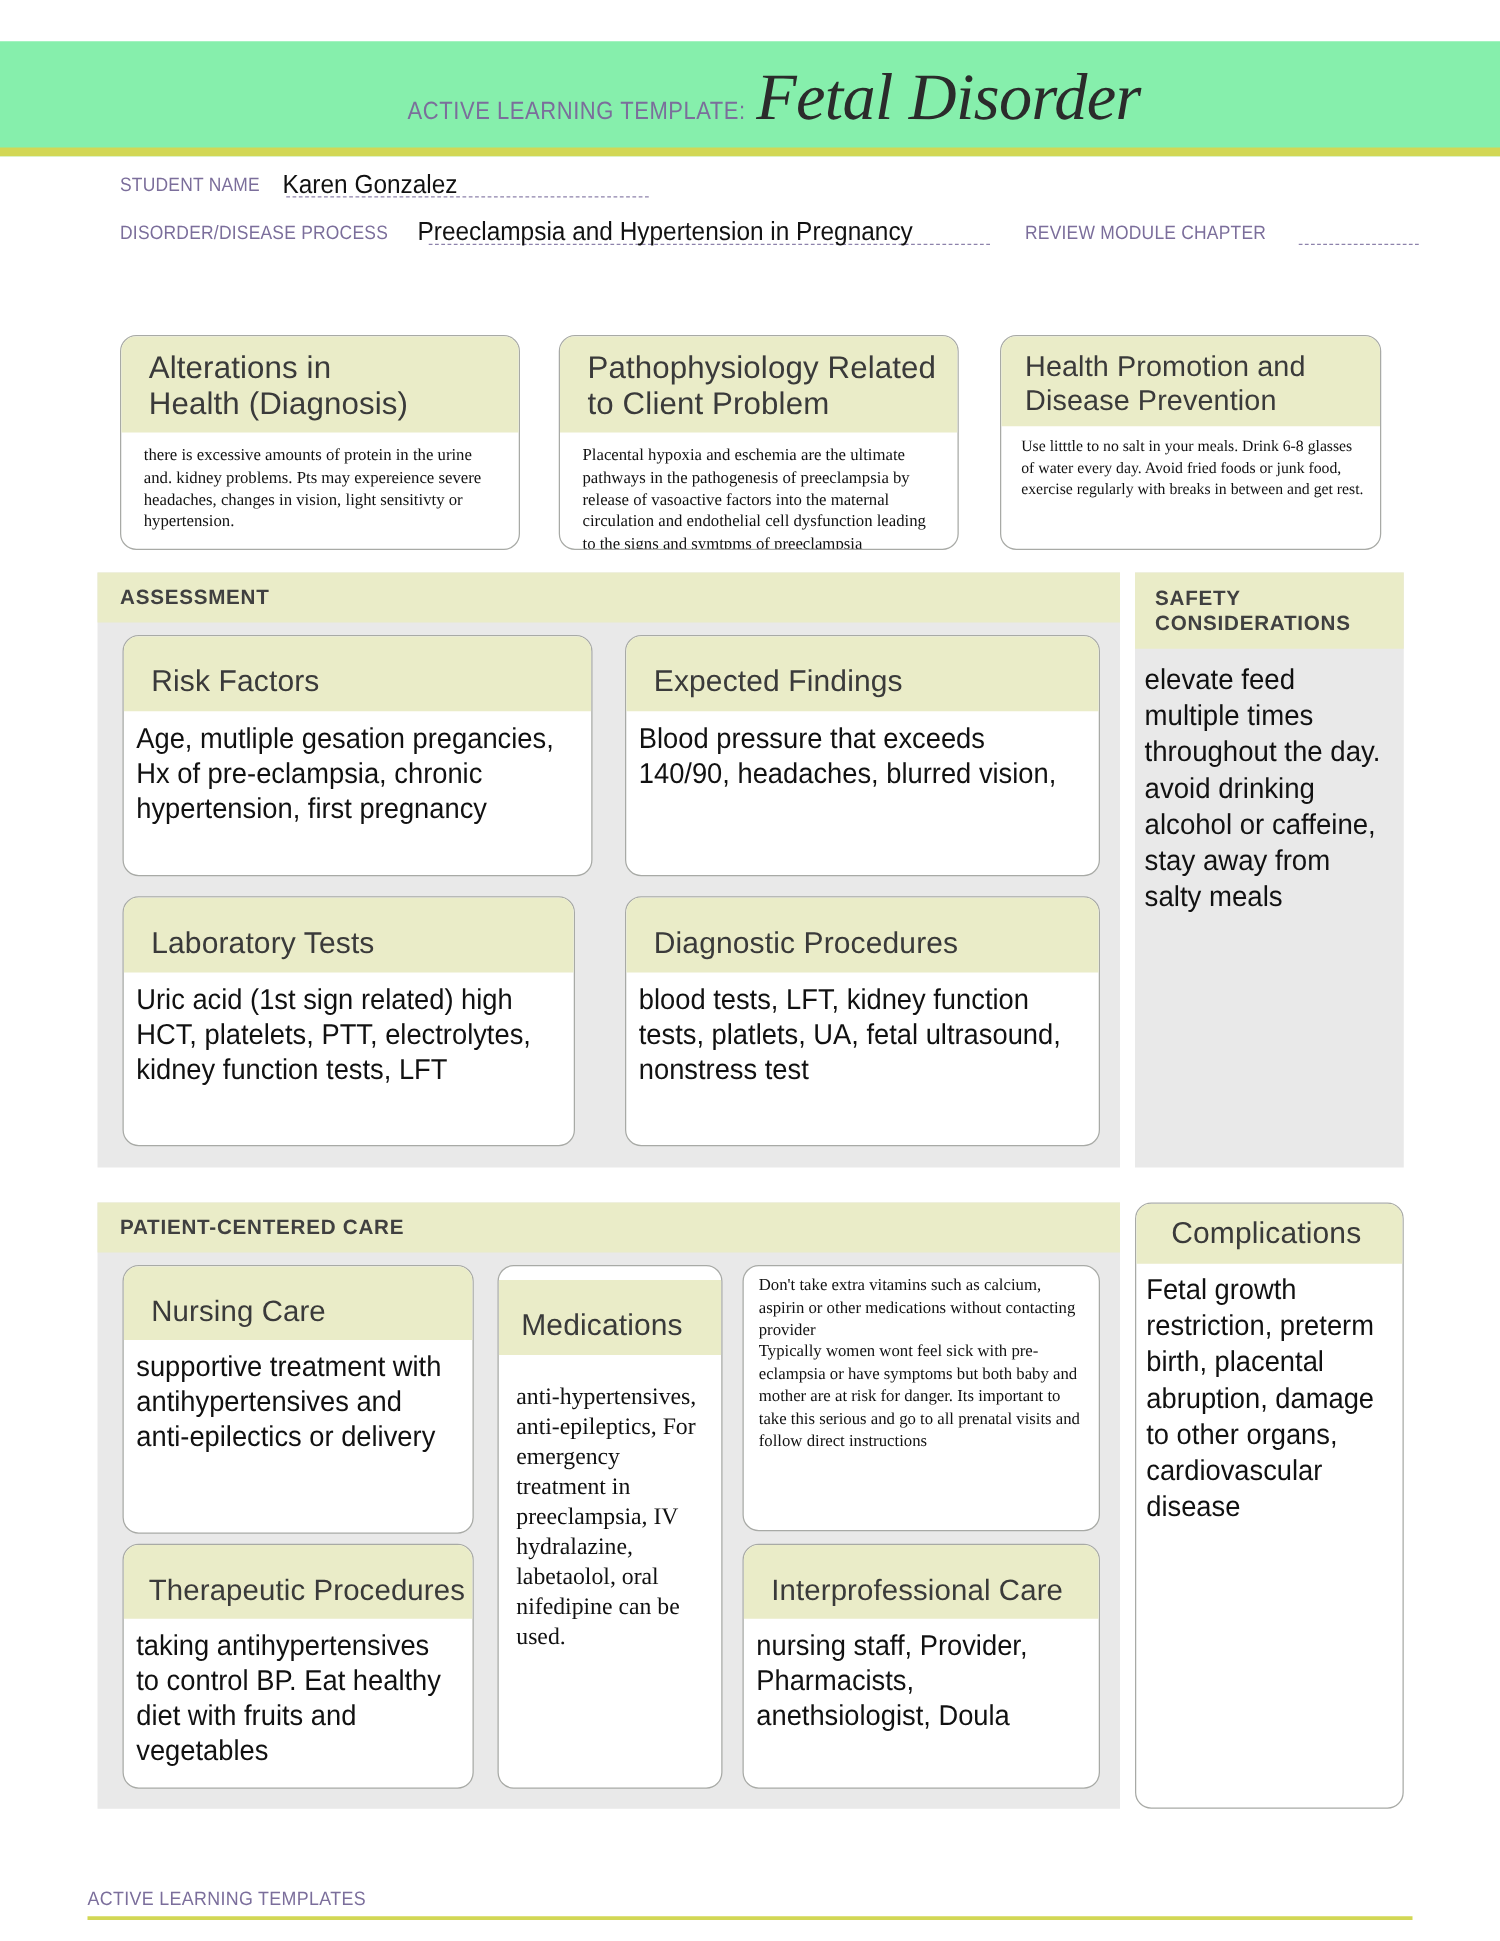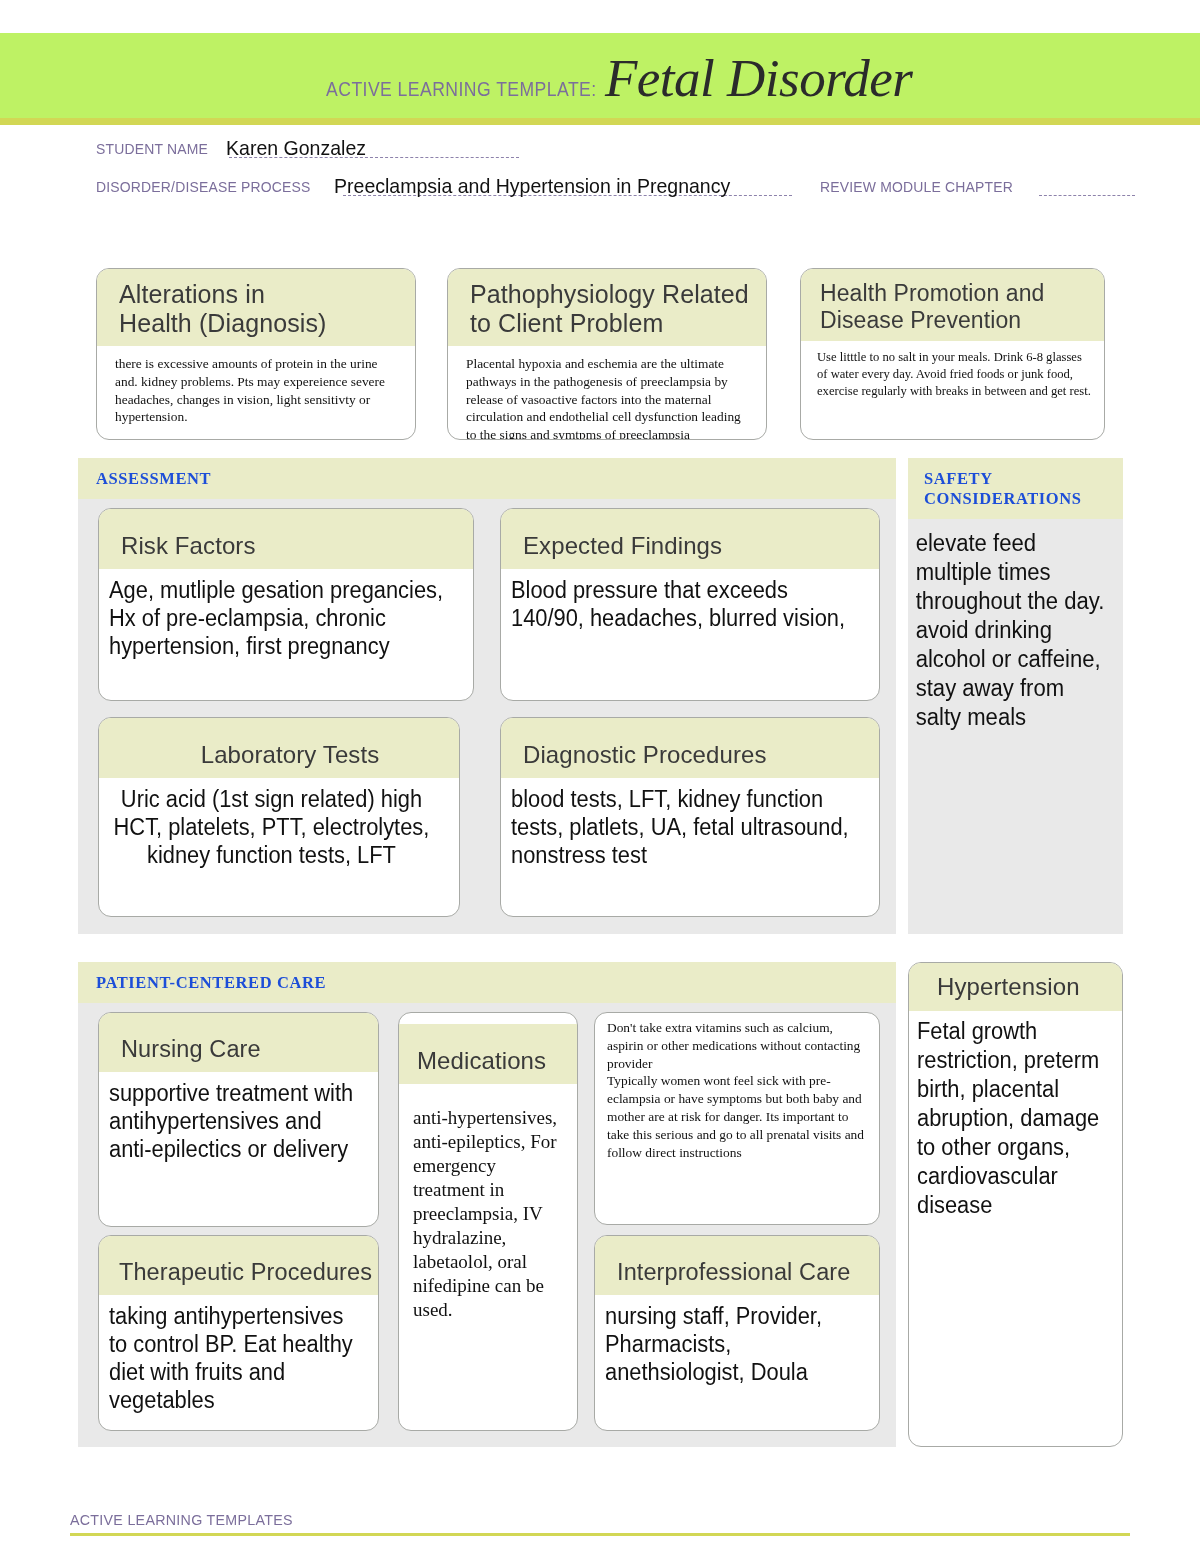--- a/index.html
+++ b/index.html
@@ -6,21 +6,21 @@
   html, body {
     width: 1200px; height: 1553px;
     background: #ffffff;
     font-family: "Liberation Sans", sans-serif;
   }
   .page { position: relative; width: 1200px; height: 1553px; overflow: hidden; }
 
   
   .header-band {
     position: absolute; left: 0; top: 33px; width: 1200px; height: 92px;
-    background: #bef264;
+    background: #86efac;
     border-bottom: 7px solid #d2d755;
   }
   .header-inner {
     position: absolute; left: 0; bottom: 10px; width: 1200px;
     display: flex; align-items: baseline; justify-content: center;
   }
   .alt-label {
     font-family: "Liberation Sans Narrow", "Liberation Sans", sans-serif;
     font-size: 20px; letter-spacing: 0.5px; color: #7b6e9b; font-weight: 500;
     transform: scaleX(0.88); transform-origin: right bottom;
@@ -89,40 +89,40 @@
   #topbox-2 { left: 447px; width: 320px; }
   #topbox-3 { left: 800px; width: 305px; }
   #topbox-3 .card-head { font-size: 23px; padding-left: 19px; }
   #topbox-3 .card-body { padding: 8px 10px 8px 16px; }
   #topbox-3 .body-serif-sm { font-size: 12.6px; line-height: 1.34; }
 
   
   .panel { position: absolute; background: #e9e9e9; }
   .panel-head {
     background: #eaecc8;
-    font-family: Liberation Serif, serif;
-    font-weight: bold; font-size: 16.5px; color: #1d4ed8;
+    font-family: Liberation Sans, sans-serif;
+    font-weight: bold; font-size: 16.5px; color: #404040;
     letter-spacing: 0.6px; padding: 11px 0 10px 18px;
   }
 
   #panel-assessment { left: 78px; top: 458px; width: 818px; height: 476px; }
   #panel-pcc        { left: 78px; top: 962px; width: 818px; height: 485px; }
   #panel-safety     { left: 908px; top: 458px; width: 215px; height: 476px; }
   #panel-safety .panel-head { padding: 11px 0 10px 16px; line-height: 1.22; white-space: pre-line; }
   #panel-safety .safety-body {
     font-family: "Liberation Sans Narrow", "Liberation Sans", sans-serif;
     font-size: 23px; line-height: 1.26; color: #111;
     padding: 10px 6px 0 8px; white-space: pre-line;
     transform: scaleX(0.96); transform-origin: left top;
   }
 
   
   #card-risk  { left: 98px;  top: 508px; width: 376px; height: 193px; }
   #card-exp   { left: 500px; top: 508px; width: 380px; height: 193px; }
-  #card-lab   { left: 98px;  top: 717px; width: 362px; height: 200px; text-align: center; }
+  #card-lab   { left: 98px;  top: 717px; width: 362px; height: 200px; }
   #card-diag  { left: 500px; top: 717px; width: 380px; height: 200px; }
 
   
   #card-nursing { left: 98px;  top: 1012px; width: 281px; height: 215px; }
   #card-therap  { left: 98px;  top: 1235px; width: 281px; height: 196px; }
   #card-meds    { left: 398px; top: 1012px; width: 180px; height: 419px; }
   #card-clied   { left: 594px; top: 1012px; width: 286px; height: 213px; }
   #card-interp  { left: 594px; top: 1235px; width: 286px; height: 196px; }
 
   #card-meds .card-head { font-size: 24px; padding-left: 18px; margin-top: 11px; }
@@ -274,21 +274,21 @@
   </div>
 
   <div class="card" id="card-interp">
     <div class="card-head">Interprofessional Care</div>
     <div class="card-body">
       <div class="body-sans">nursing staff, Provider, Pharmacists, anethsiologist, Doula</div>
     </div>
   </div>
 
   <div class="card" id="card-compl">
-    <div class="card-head">Hypertension</div>
+    <div class="card-head">Complications</div>
     <div class="card-body">
       <div class="body-sans">Fetal growth restriction, preterm birth, placental abruption, damage to other organs, cardiovascular disease</div>
     </div>
   </div>
 
   <div class="footer">
     <span class="footer-label">ACTIVE LEARNING TEMPLATES</span>
     <div class="footer-rule"></div>
   </div>
 

